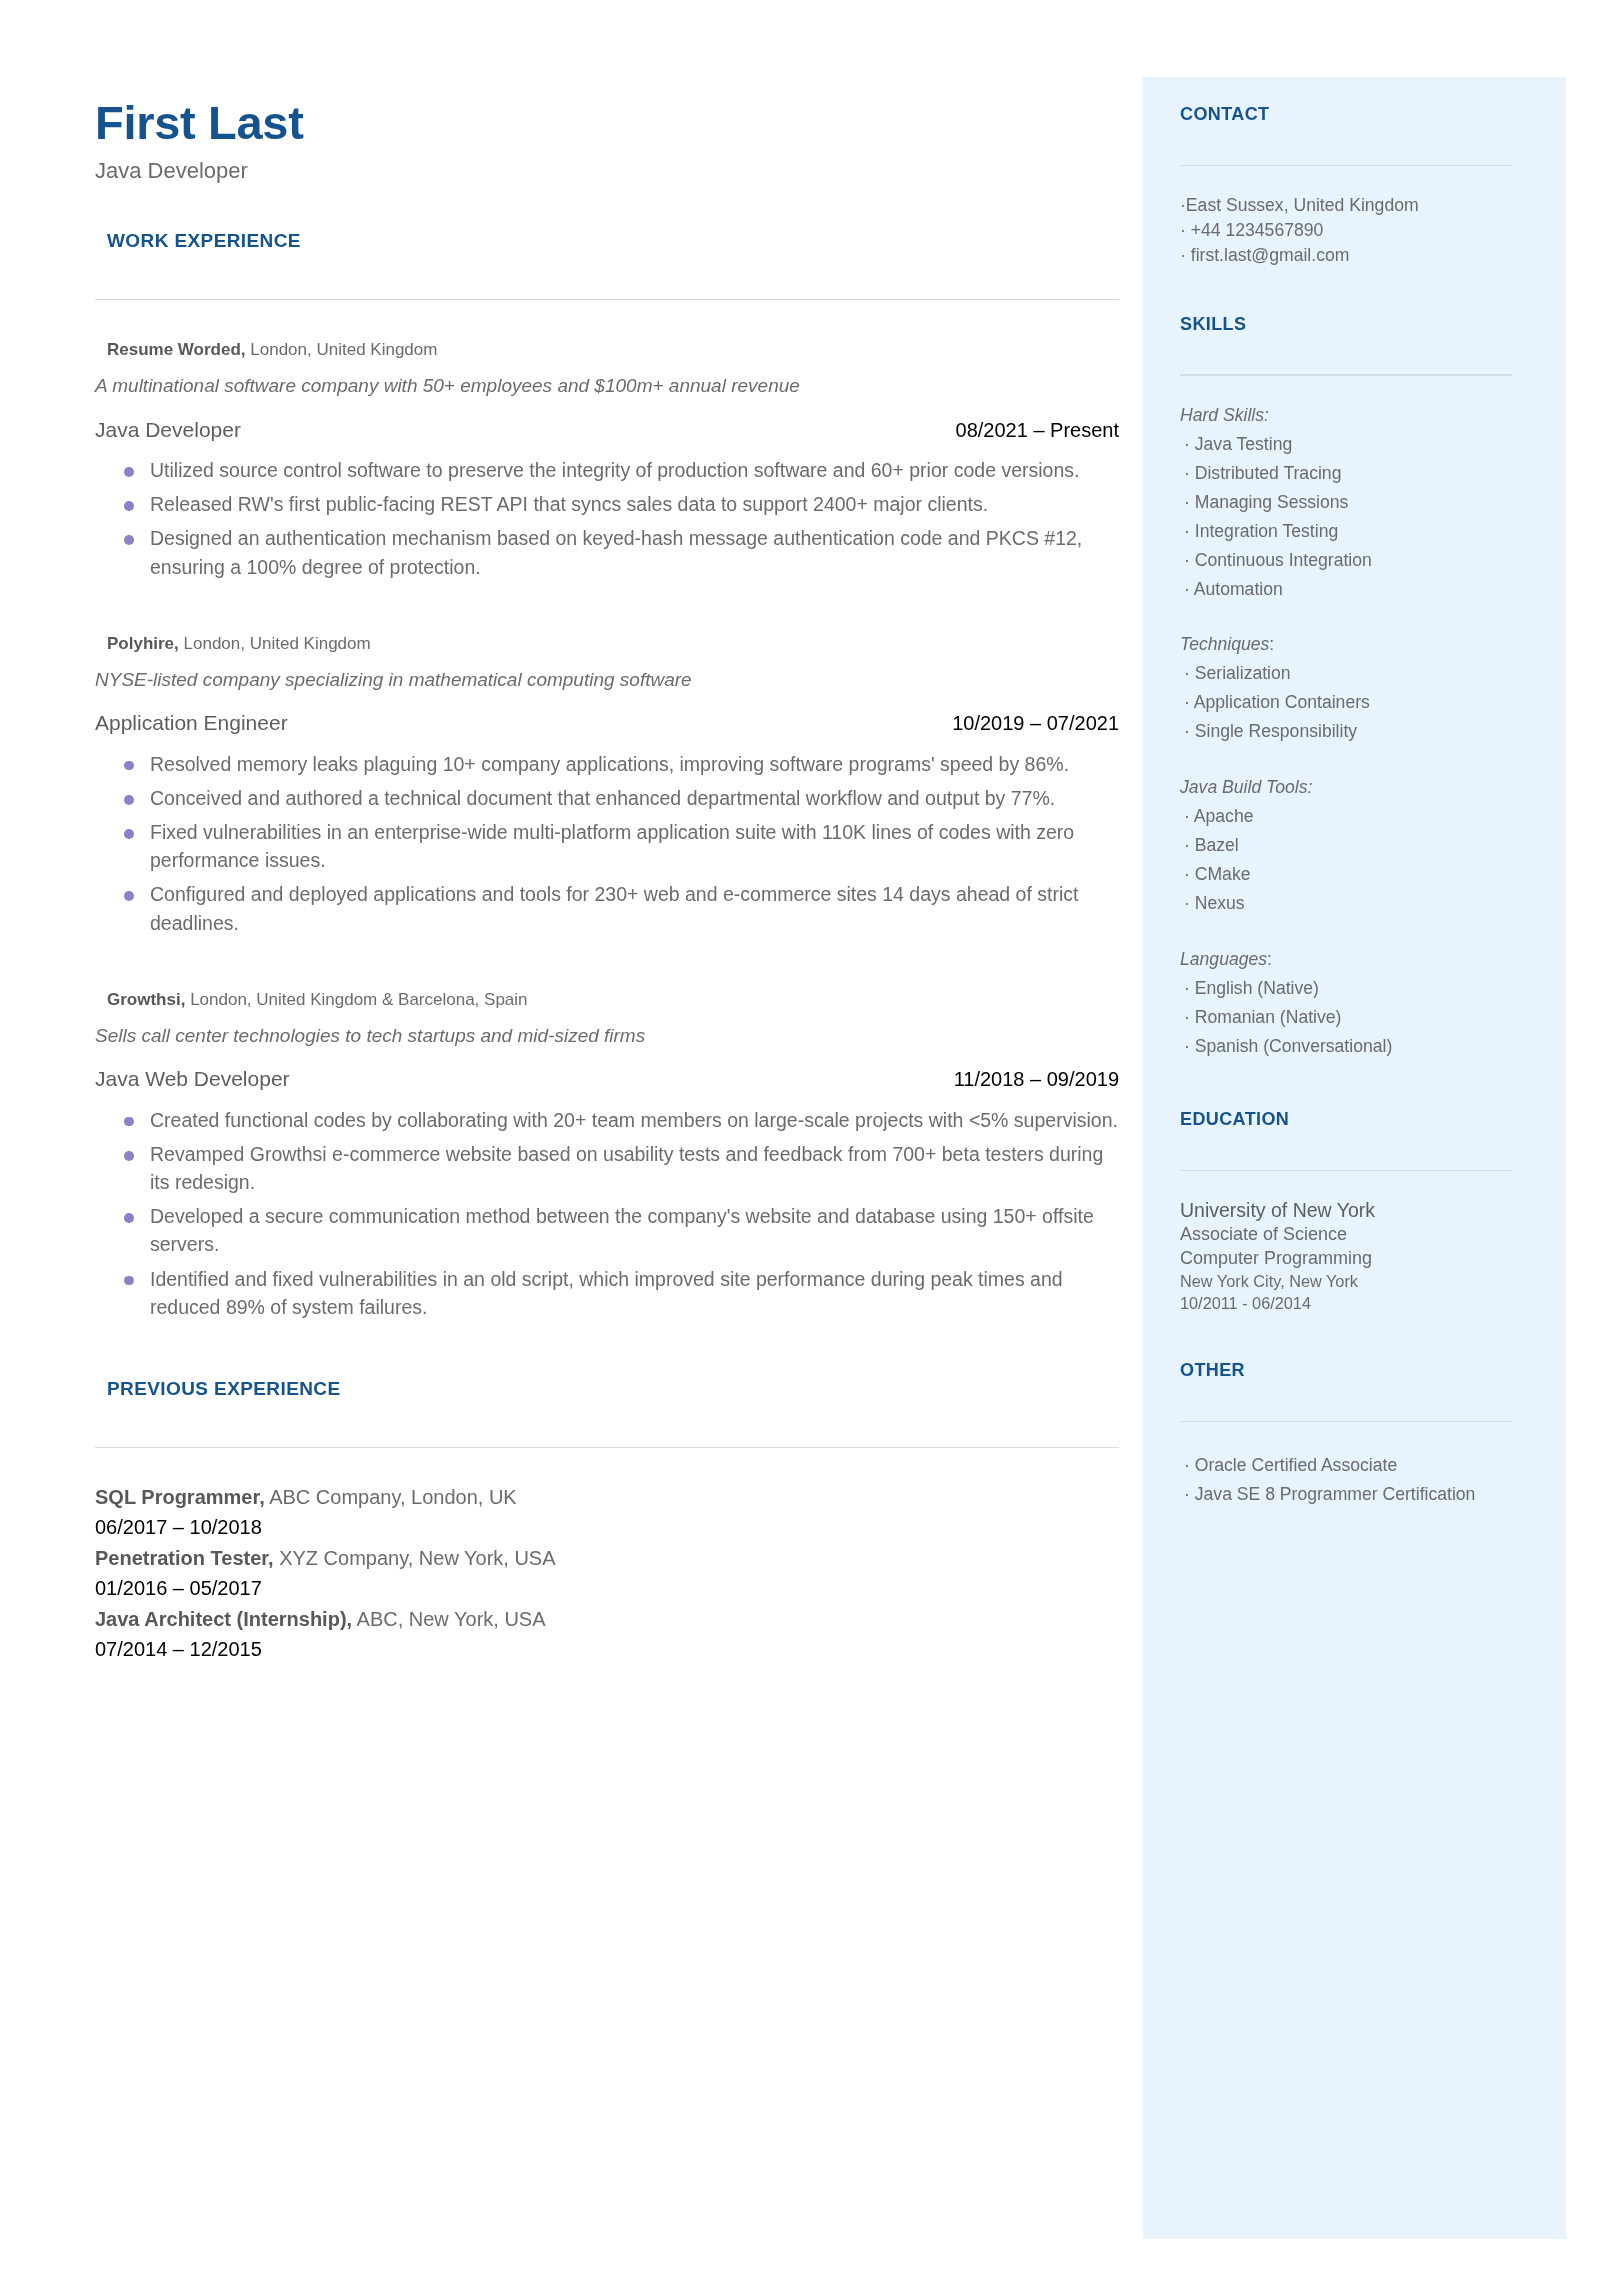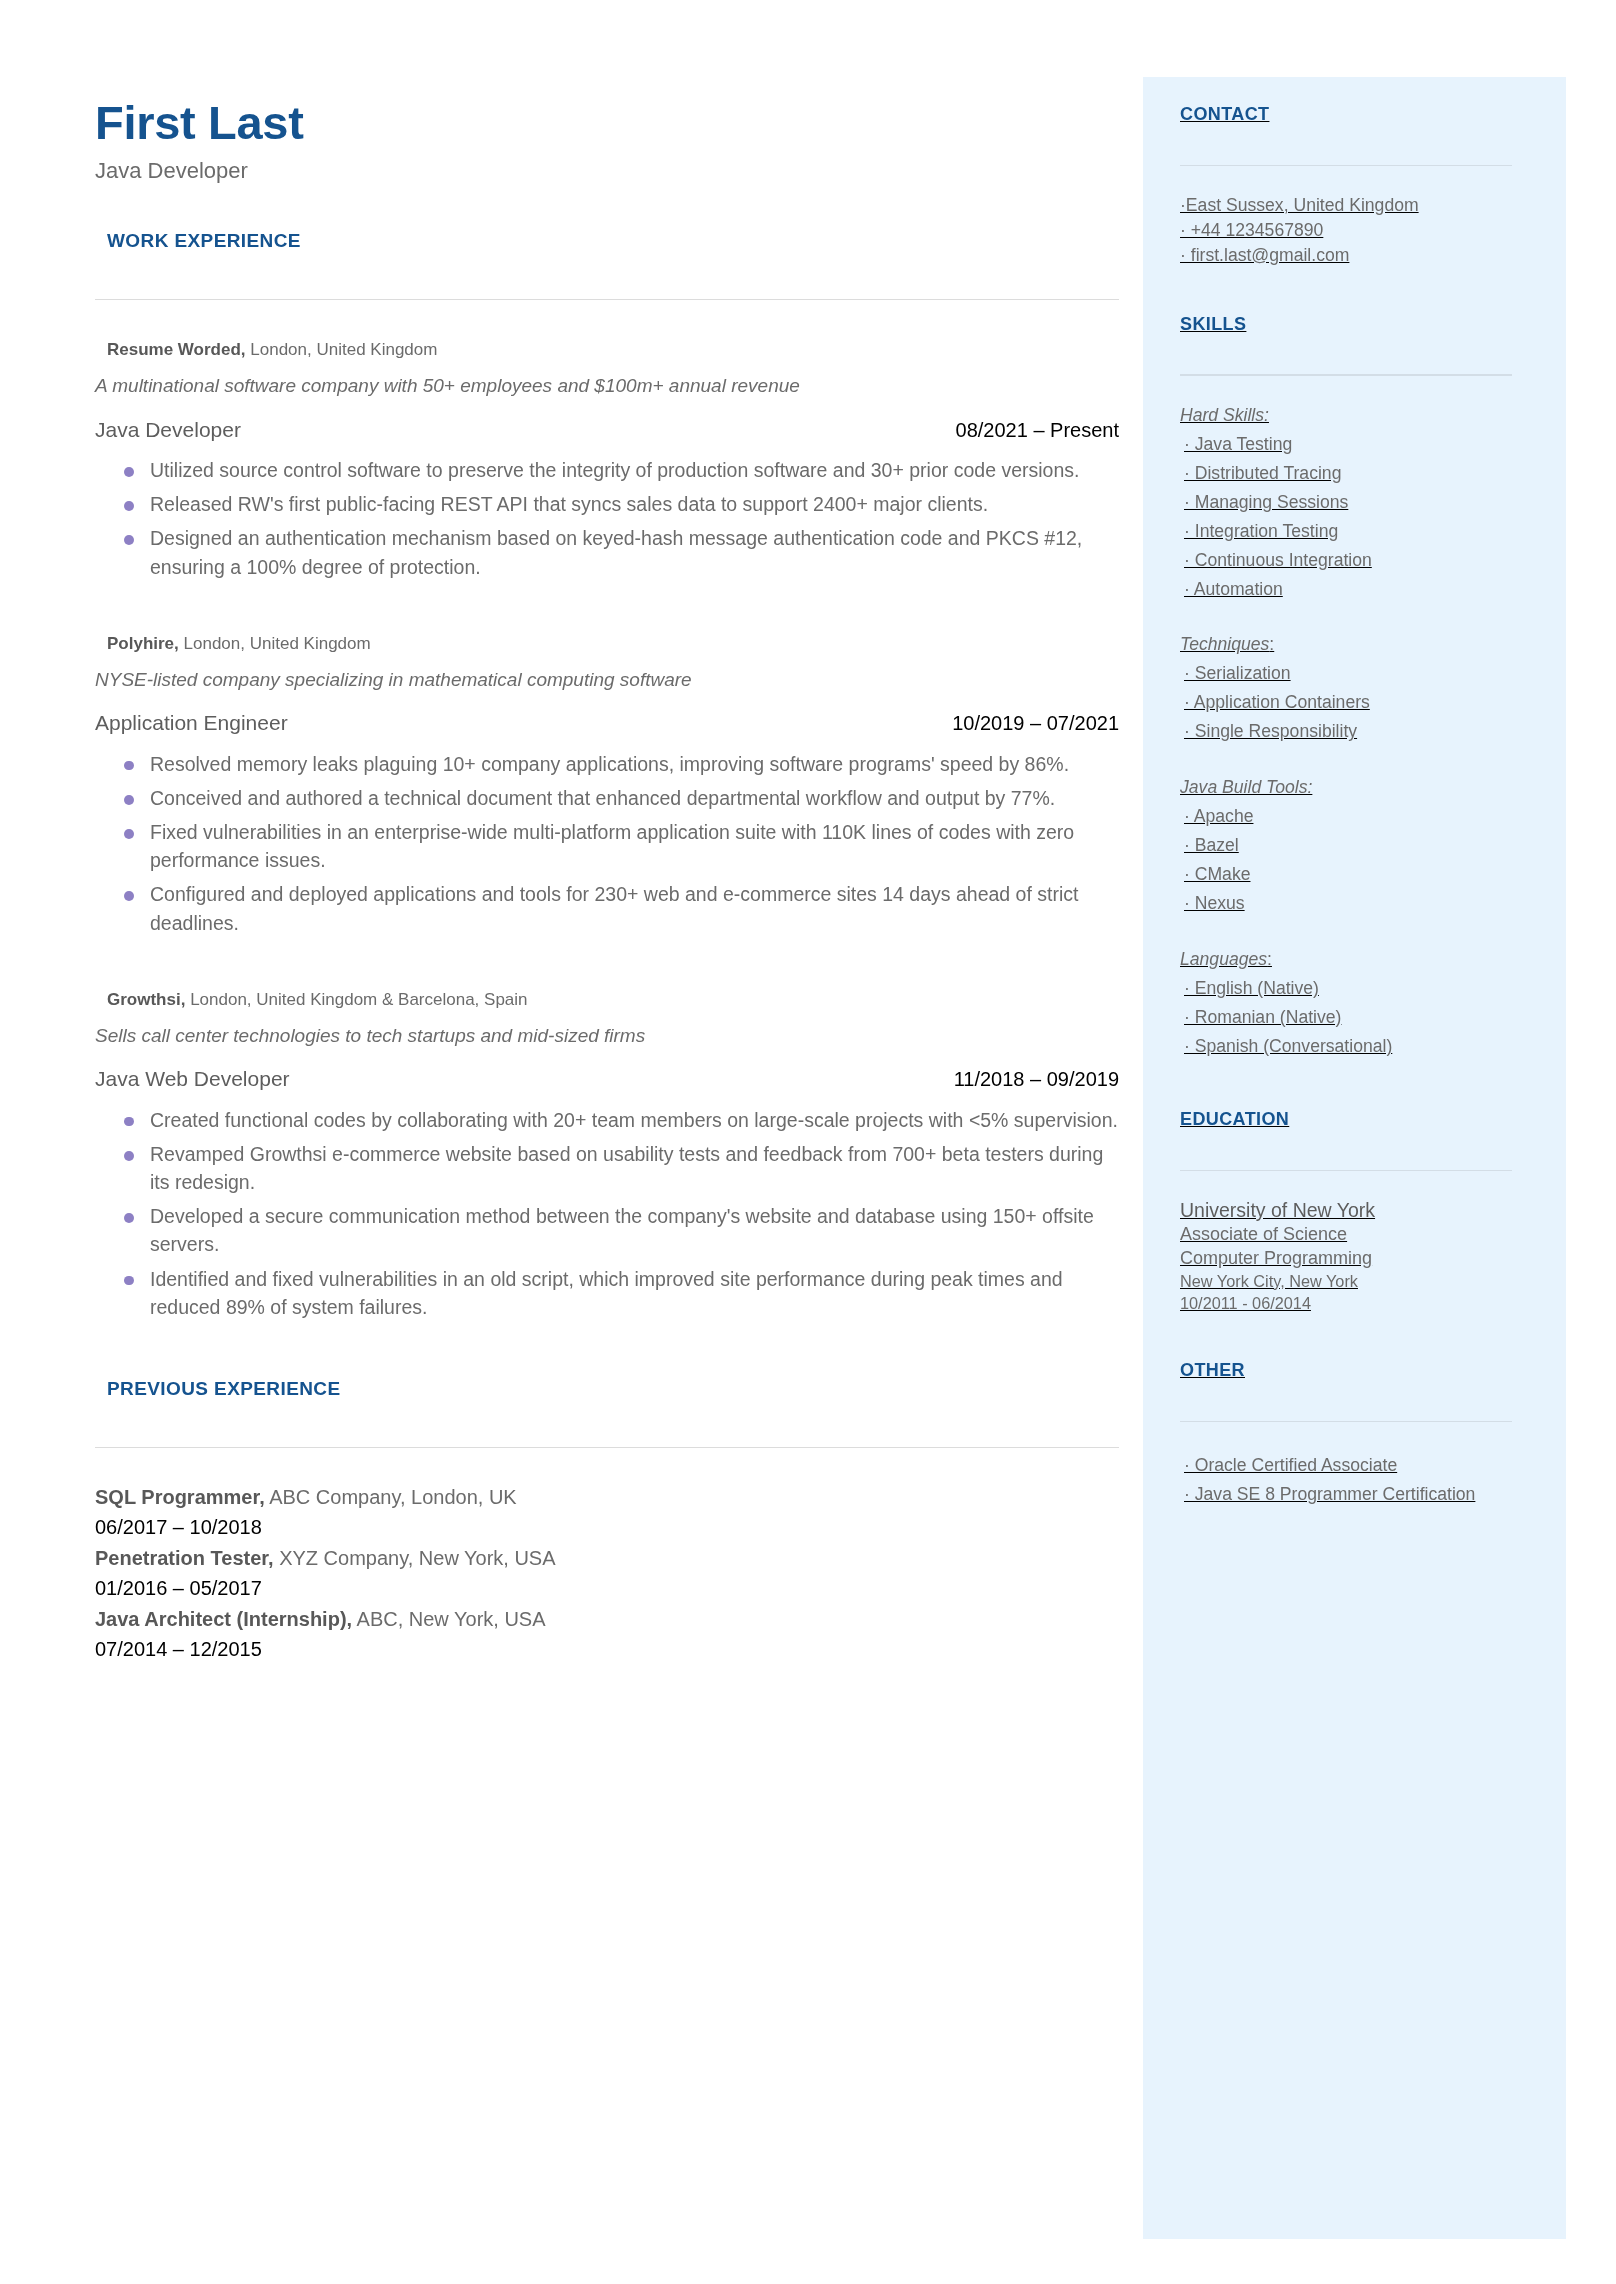--- a/index.html
+++ b/index.html
@@ -27,21 +27,20 @@
     top: 77px;
     width: 423px;
     height: 2162px;
     background: #e7f3fd;
   }
   #sidebar-content {
     position: absolute;
     left: 1180px;
     top: 104px;
     width: 332px;
-    text-decoration: underline;
   }
 
   
   #main-col {
     position: absolute;
     left: 95px;
     top: 98px;
     width: 1024px;
   }
 
@@ -322,21 +321,21 @@
     <div class="sp-42"></div>
 
     <div>
       <div class="company-line"><span class="co">Resume Worded,</span><span> London, United Kingdom</span></div>
       <div class="company-desc">A multinational software company with 50+ employees and $100m+ annual revenue</div>
       <div class="role-row">
         <div class="role-title">Java Developer</div>
         <div class="role-dates">08/2021 – Present</div>
       </div>
       <ul class="bullets">
-        <li>Utilized source control software to preserve the integrity of production software and 30+ prior code versions.</li>
+        <li>Utilized source control software to preserve the integrity of production software and 60+ prior code versions.</li>
         <li>Released RW's first public-facing REST API that syncs sales data to support 2400+ major clients.</li>
         <li>Designed an authentication mechanism based on keyed-hash message authentication code and PKCS #12, ensuring a 100% degree of protection.</li>
       </ul>
     </div>
 
     <div class="sp-52"></div>
 
     <div>
       <div class="company-line"><span class="co">Polyhire,</span><span> London, United Kingdom</span></div>
       <div class="company-desc">NYSE-listed company specializing in mathematical computing software</div>

